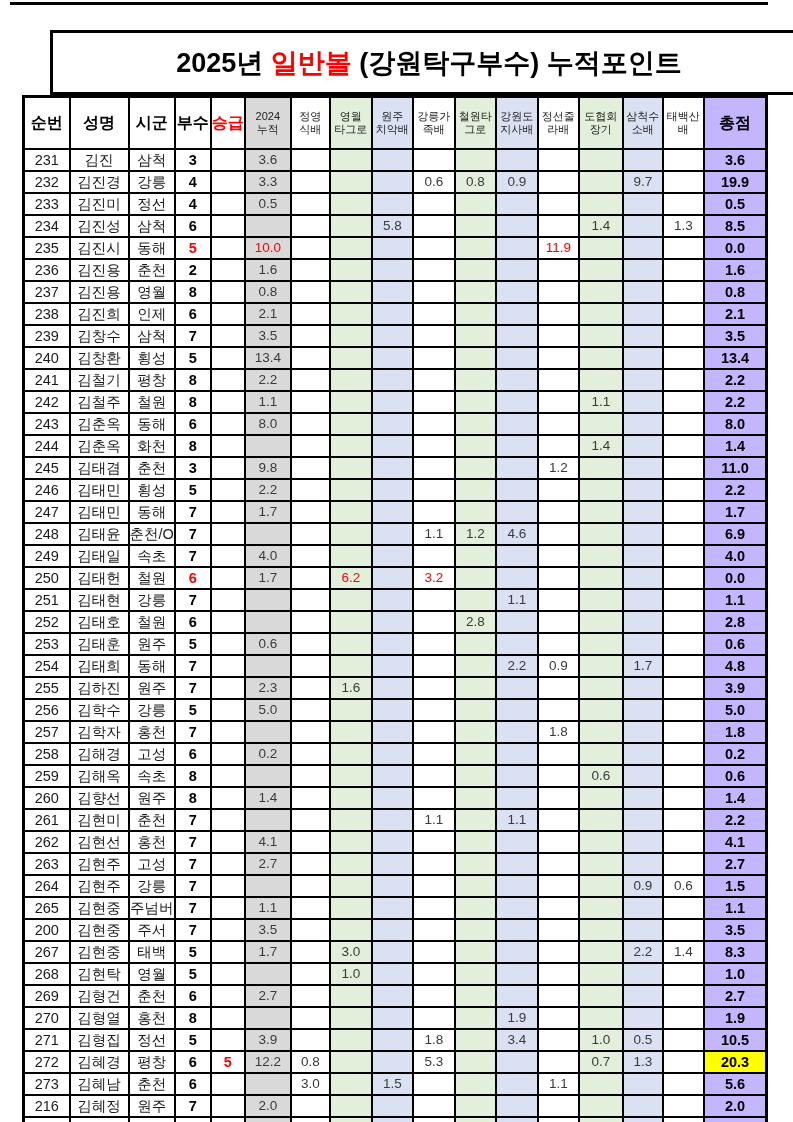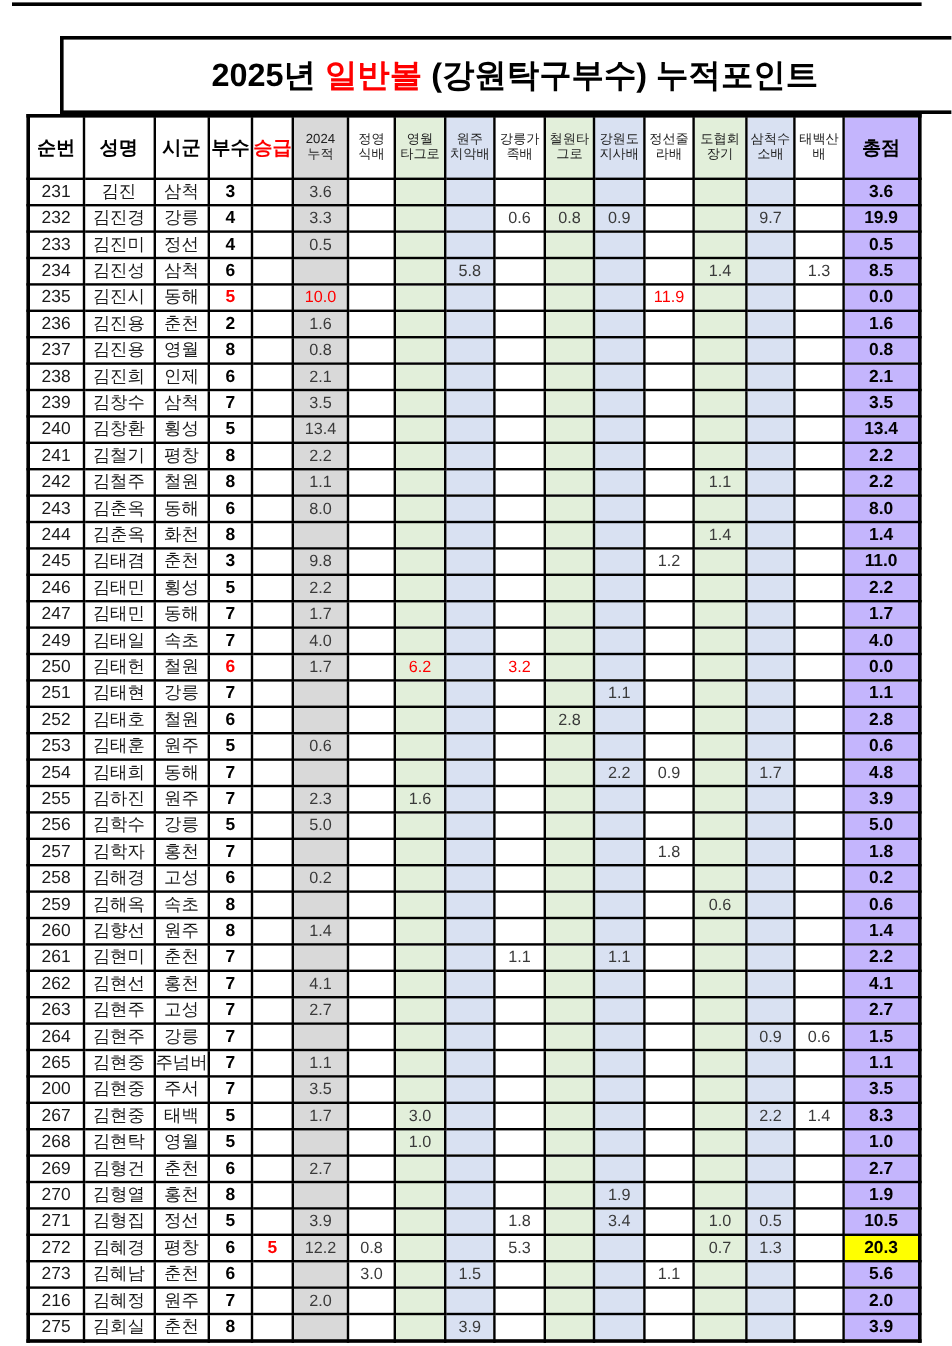--- a/index.html
+++ b/index.html
@@ -432,20 +432,39 @@
             <td class="c-e4"></td>
             <td class="c-e5 bg-green"></td>
             <td class="c-e6 bg-blue"></td>
             <td class="c-e7"></td>
             <td class="c-e8 bg-green"></td>
             <td class="c-e9 bg-blue"></td>
             <td class="c-e10"></td>
             <td class="c-total bg-tan">1.7</td>
           </tr>
           <tr>
+            <td class="c-no">248</td>
+            <td class="c-name">김태윤</td>
+            <td class="c-sigun">춘천/O</td>
+            <td class="c-busu">7</td>
+            <td class="c-seunggeup"></td>
+            <td class="c-cum2024 bg-gray"></td>
+            <td class="c-e1"></td>
+            <td class="c-e2 bg-green"></td>
+            <td class="c-e3 bg-blue"></td>
+            <td class="c-e4">1.1</td>
+            <td class="c-e5 bg-green">1.2</td>
+            <td class="c-e6 bg-blue">4.6</td>
+            <td class="c-e7"></td>
+            <td class="c-e8 bg-green"></td>
+            <td class="c-e9 bg-blue"></td>
+            <td class="c-e10"></td>
+            <td class="c-total bg-tan">6.9</td>
+          </tr>
+          <tr>
             <td class="c-no">249</td>
             <td class="c-name">김태일</td>
             <td class="c-sigun">속초</td>
             <td class="c-busu">7</td>
             <td class="c-seunggeup"></td>
             <td class="c-cum2024 bg-gray">4.0</td>
             <td class="c-e1"></td>
             <td class="c-e2 bg-green"></td>
             <td class="c-e3 bg-blue"></td>
             <td class="c-e4"></td>

